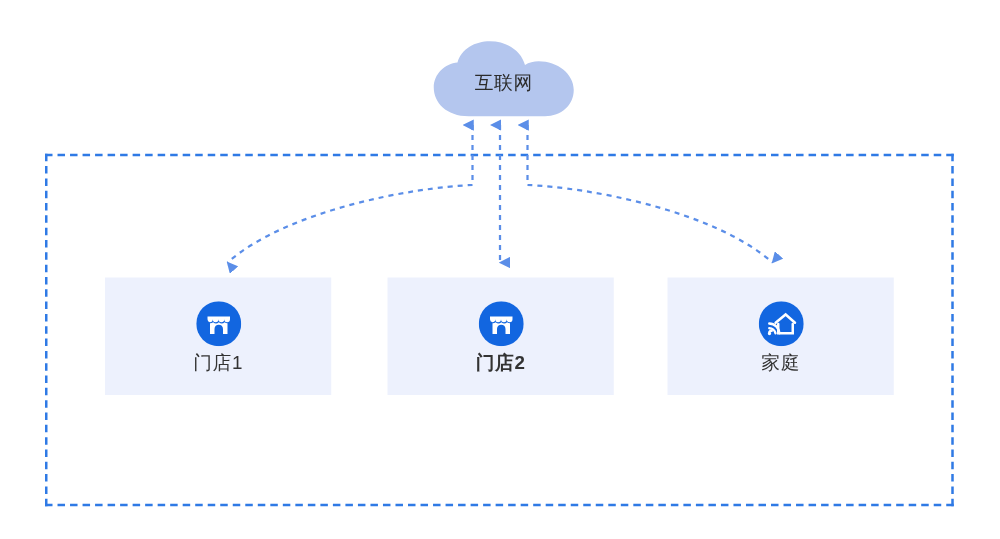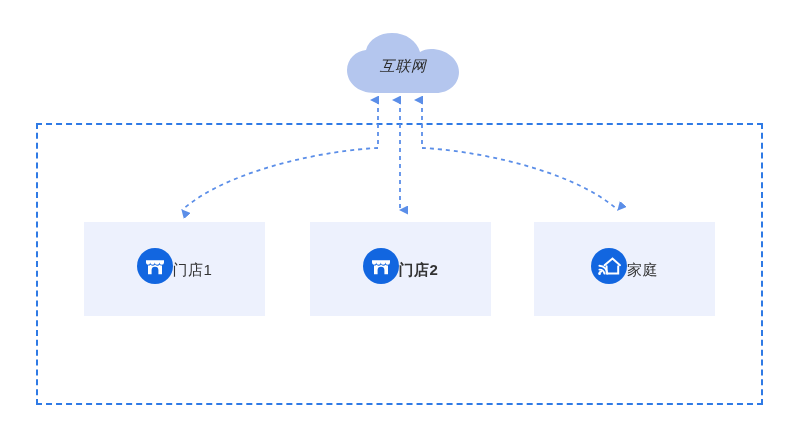--- a/index.html
+++ b/index.html
@@ -30,21 +30,20 @@
     background: transparent;
   }
 
   
   #cloud-group {
     position: absolute;
     left: 344px;
     top: 32px;
     width: 118px;
     height: 62px;
-    font-style: italic;
   }
   #cloud-label {
     position: absolute;
     left: 0;
     top: 0;
     width: 118px;
     height: 62px;
     display: flex;
     align-items: center;
     justify-content: center;
@@ -56,21 +55,21 @@
   }
 
   
   .node-box {
     position: absolute;
     top: 222px;
     width: 181px;
     height: 94px;
     background: #edf1fd;
     display: flex;
-    flex-direction: row;
+    flex-direction: column;
     align-items: center;
     justify-content: center;
   }
   #node-store1 { left: 84px; }
   #node-store2 { left: 310px; font-weight: bold; }
   #node-home   { left: 534px; justify-content: center; }
 
   .node-icon {
     width: 36px;
     height: 36px;

